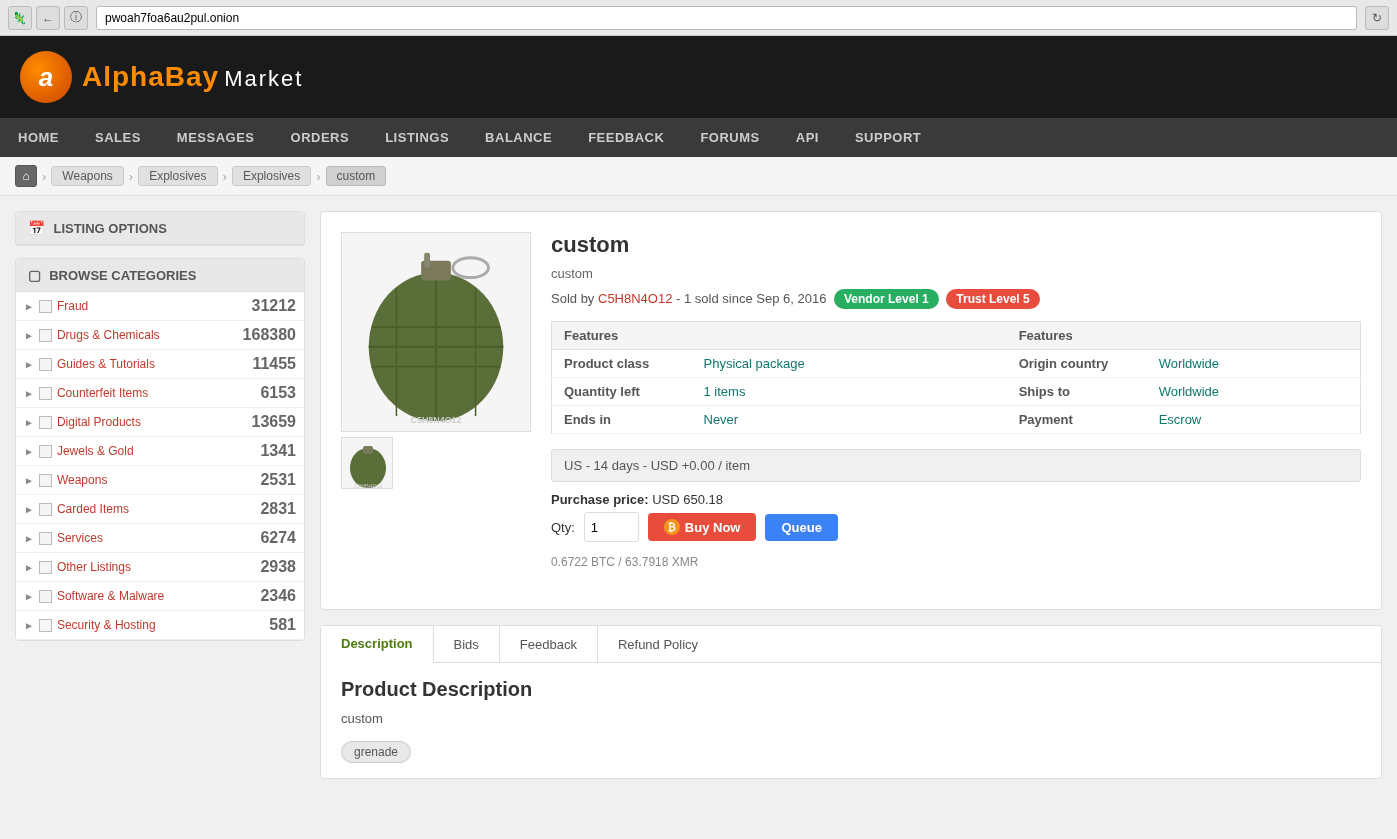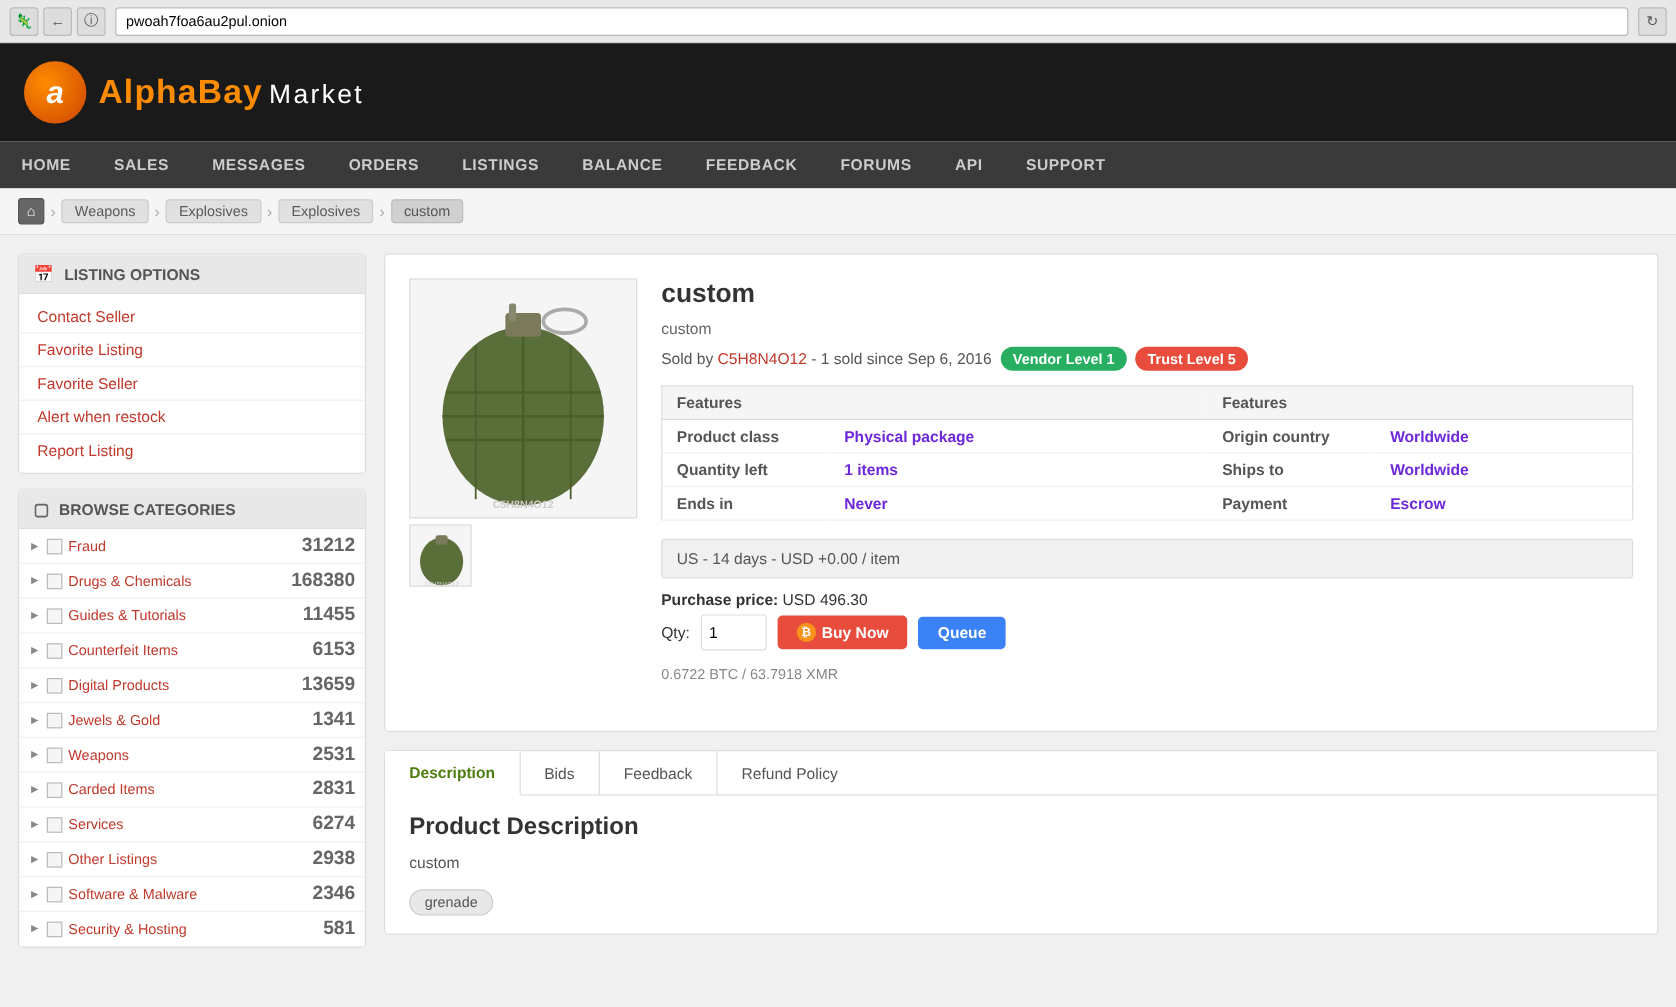--- a/index.html
+++ b/index.html
@@ -186,22 +186,21 @@
       background: #f5f5f5;
       padding: 6px 12px;
       text-align: left;
       font-weight: bold;
       color: #555;
       border-bottom: 1px solid #ddd;
     }
     .product-features td {
       padding: 6px 12px;
       border-bottom: 1px solid #f0f0f0;
-      color: #6d28d9;
-      font-weight: bold;
+      color: #0f766e;
     }
     .product-features .label-col { color: #555; font-weight: bold; width: 140px; }
 
     
     .shipping-bar {
       background: #f0f0f0;
       border: 1px solid #ddd;
       padding: 8px 12px;
       margin-bottom: 10px;
       font-size: 13px;
@@ -318,27 +317,20 @@
 </div>
 
 <div class="main-content">
 
   <div class="sidebar">
 
     <div class="sidebar-box">
       <div class="sidebar-box-header">
         <span class="icon">📅</span>
         <span>LISTING OPTIONS</span>
-      </div>
-      <div class="sidebar-links">
-        <a href="#">Contact Seller</a>
-        <a href="#">Favorite Listing</a>
-        <a href="#">Favorite Seller</a>
-        <a href="#">Alert when restock</a>
-        <a href="#">Report Listing</a>
       </div>
     </div>
 
     <div class="sidebar-box">
       <div class="sidebar-box-header">
         <span class="icon">▢</span>
         <span>BROWSE CATEGORIES</span>
       </div>
       <div class="category-list">
 
@@ -504,21 +496,21 @@
                 <td>Escrow</td>
               </tr>
             </tbody>
           </table>
 
           <div class="shipping-bar">US - 14 days - USD +0.00 / item</div>
 
           <div class="purchase-section">
             <div class="purchase-price-label">
               <strong>Purchase price:</strong>
-              <span>USD 496.30</span>
+              <span>USD 650.18</span>
             </div>
             <div class="purchase-row">
               <span class="qty-label">Qty:</span>
               <input class="qty-input" type="number" value="1" style="">
               <button class="btn-buynow">
                 <span class="bitcoin-icon">₿</span>
                 <span>Buy Now</span>
               </button>
               <button class="btn-queue">Queue</button>
             </div>

